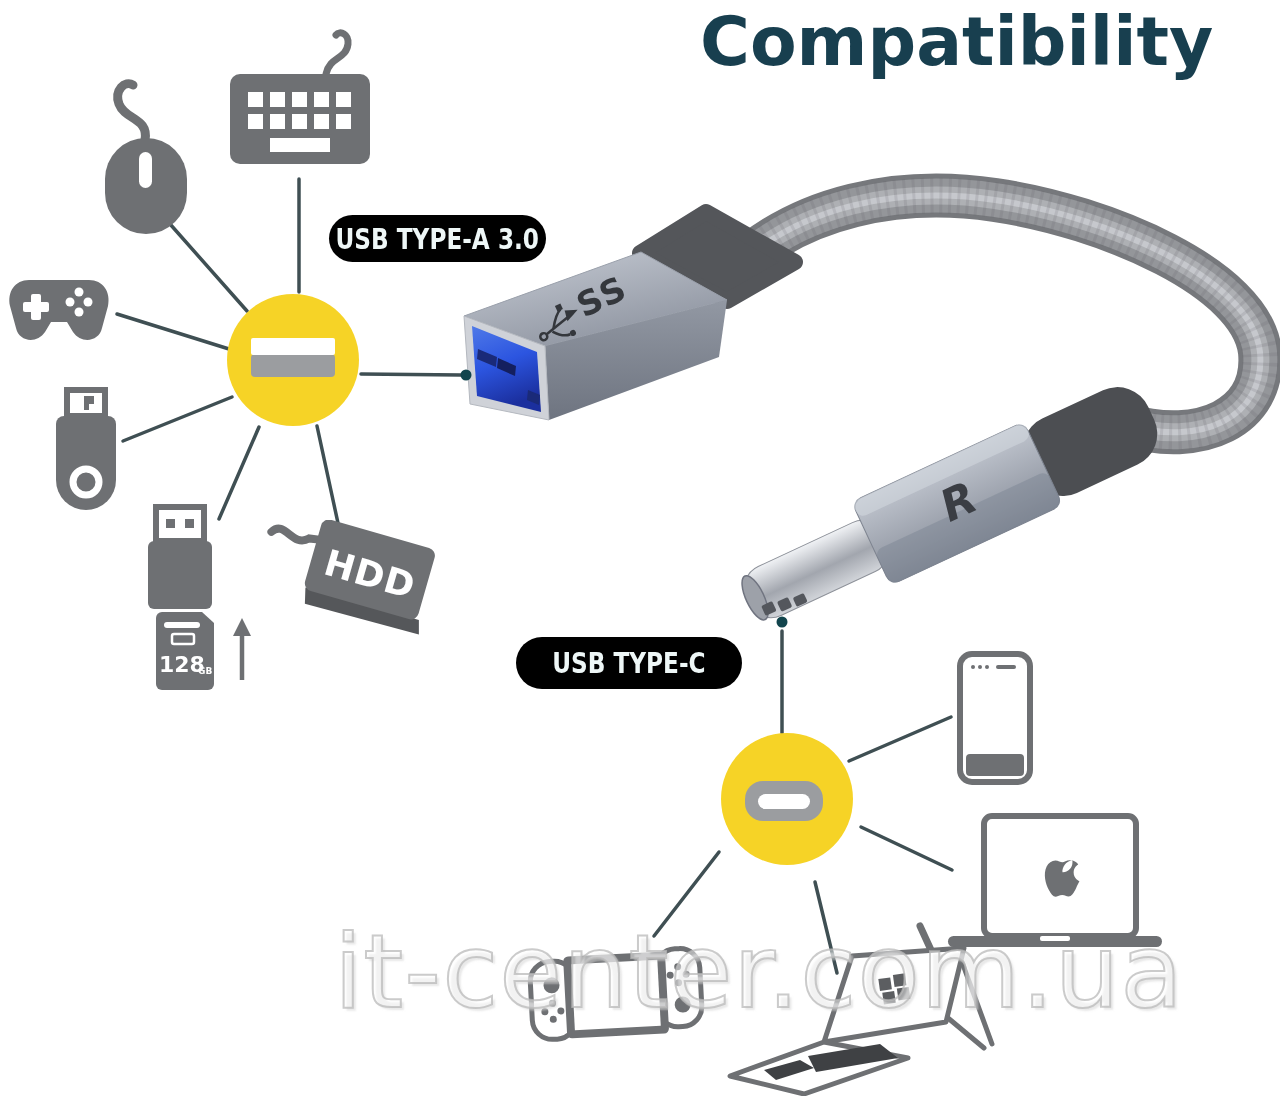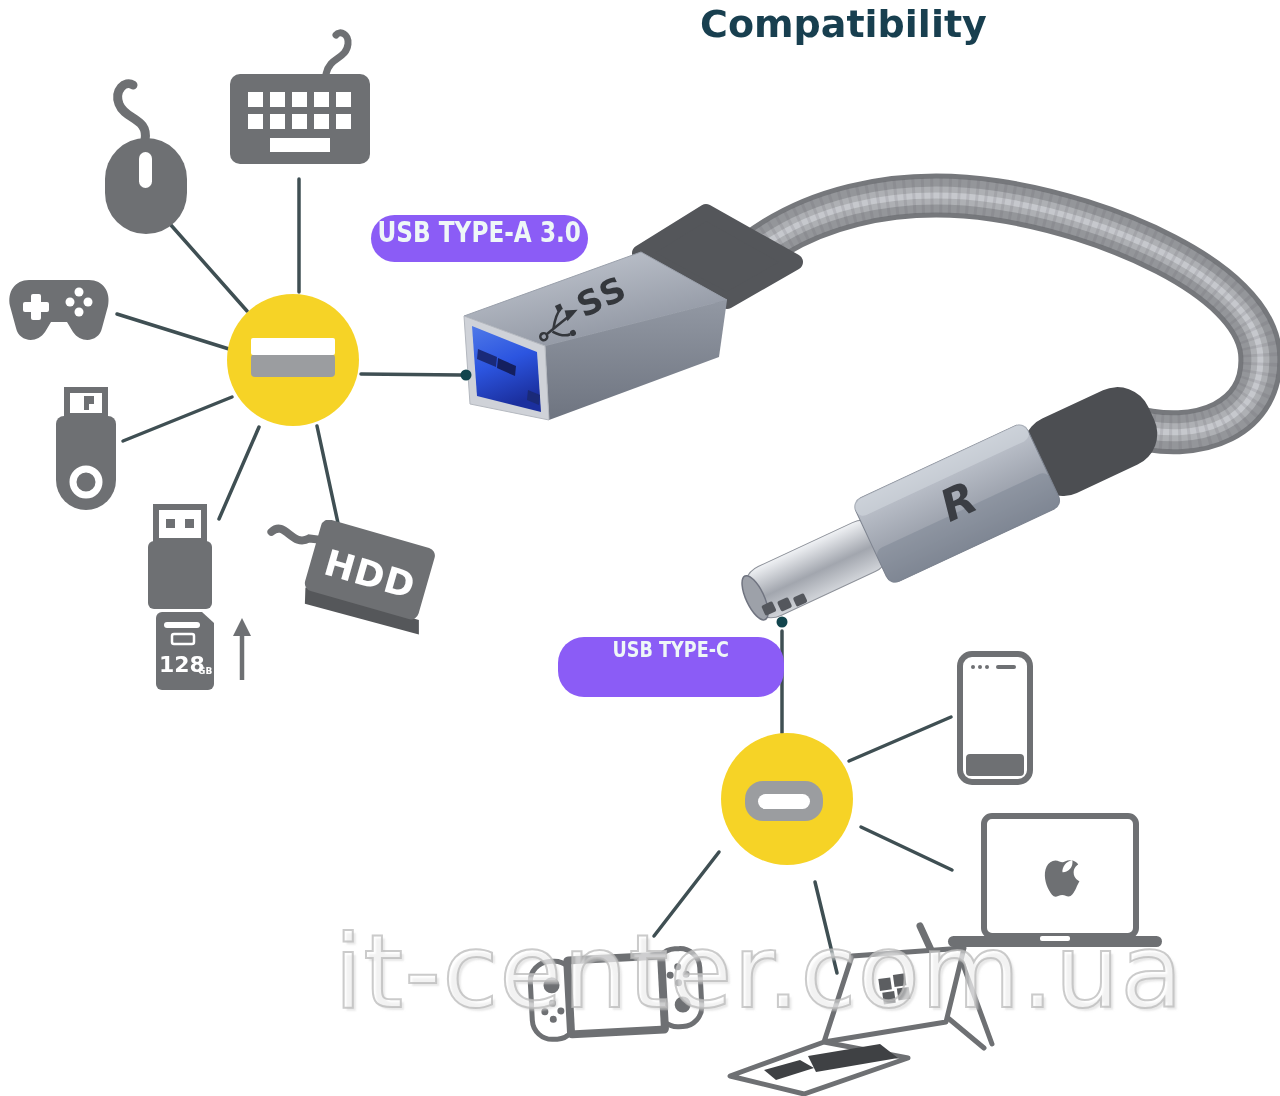--- a/index.html
+++ b/index.html
@@ -3,30 +3,29 @@
 <meta charset="utf-8">
 <style>
   html,body{margin:0;padding:0;background:#ffffff;}
   .canvas{
     position:relative;width:1280px;height:1096px;background:#ffffff;overflow:hidden;
     font-family:"DejaVu Sans","Liberation Sans",sans-serif;
   }
   .layer{position:absolute;left:0;top:0;width:1280px;height:1096px;}
   .title{
     position:absolute;left:700px;top:2px;width:560px;
-    font-size:38px;font-weight:800;color:#183f4f;letter-spacing:0px;z-index:6;
+    font-size:68px;font-weight:800;color:#183f4f;letter-spacing:0px;z-index:6;
   }
   .pill{
-    position:absolute;background:#8b5cf6;border-radius:26px;color:#eef7f7;
-    display:flex;justify-content:center;z-index:6;
+    position:absolute;background:#000000;border-radius:26px;color:#eef7f7;
+    display:flex;align-items:center;justify-content:center;z-index:6;
     font-weight:bold;
-    margin-left:42px;
   }
   .pill-a{left:329px;top:215px;width:217px;height:47px;font-size:29px;}
-  .pill-c{left:516px;top:637px;width:226px;height:60px;font-size:22px;}
+  .pill-c{left:516px;top:637px;width:226px;height:52px;font-size:29px;}
   .pill span{display:inline-block;transform:scaleX(0.8);white-space:nowrap;}
   .hub{
     position:absolute;border-radius:50%;background:#f6d326;z-index:5;
   }
   .hub-a{left:227px;top:294px;width:132px;height:132px;}
   .hub-c{left:721px;top:733px;width:132px;height:132px;}
   .ic{position:absolute;z-index:4;}
   .watermark{
     position:absolute;left:328px;top:912px;z-index:8;
     font-size:102px;color:rgba(255,255,255,0.45);

